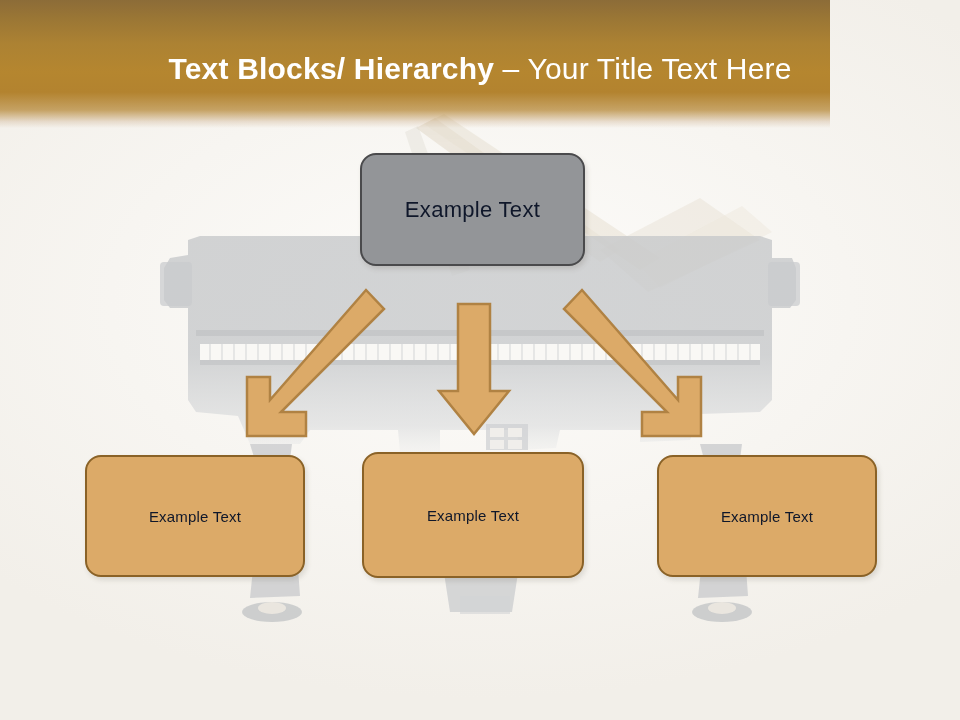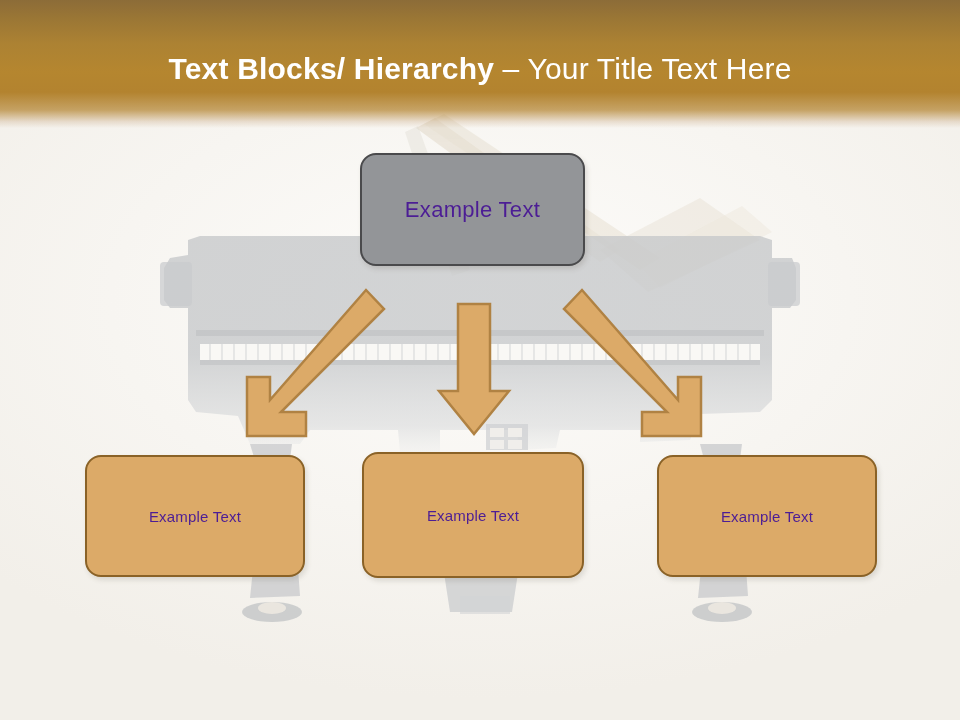--- a/index.html
+++ b/index.html
@@ -30,21 +30,21 @@
     left: 0;
     top: 0;
     width: 960px;
     height: 720px;
   }
 
   
   .header {
     position: absolute;
     left: 0; top: 0;
-    width: 960px;
+    width: 830px;
     height: 128px;
   }
   .header-grad {
     position: absolute;
     inset: 0;
     background: linear-gradient(180deg,
         #8c6c38 0%,
         #9a7635 14%,
         #ac8233 34%,
         #b5862f 56%,
@@ -68,21 +68,21 @@
   .header-title .t-bold { font-weight: bold; }
   .header-title .t-reg  { font-weight: normal; }
 
   
   .box {
     position: absolute;
     box-sizing: border-box;
     display: flex;
     align-items: center;
     justify-content: center;
-    color: #4c1d95;
+    color: #0f172a;
     text-align: center;
   }
   .box-top {
     left: 360px;
     top: 153px;
     width: 225px;
     height: 113px;
     background: #939598;
     border: 2px solid #4a4a4c;
     border-radius: 16px;

